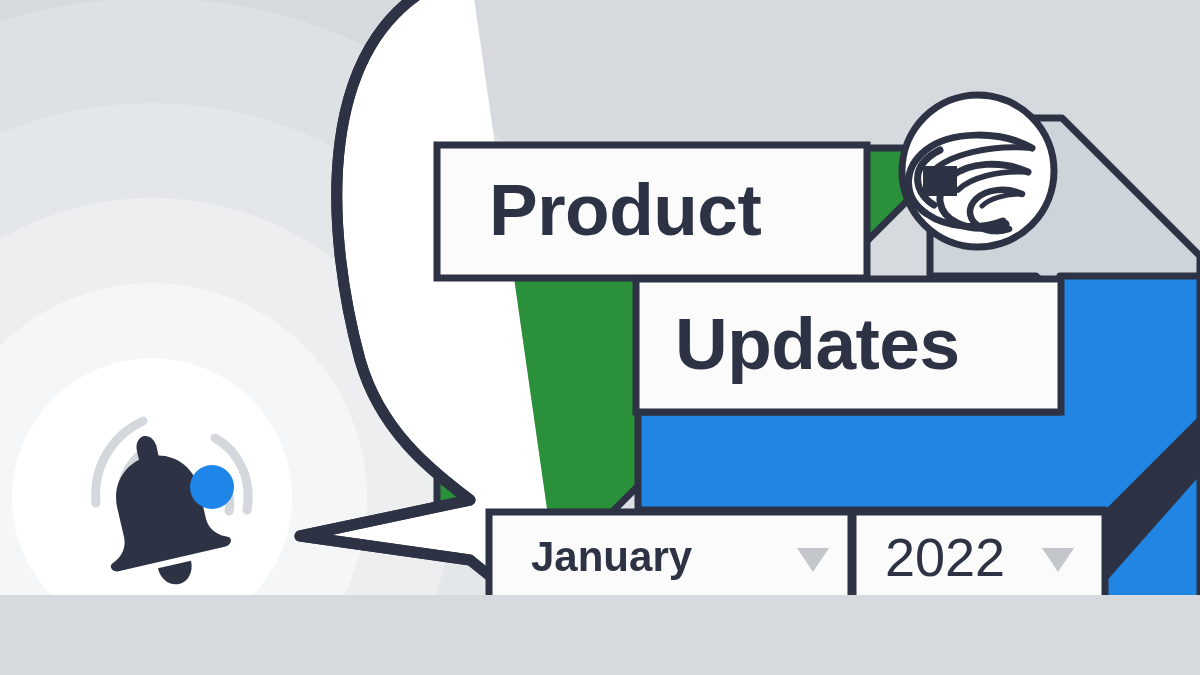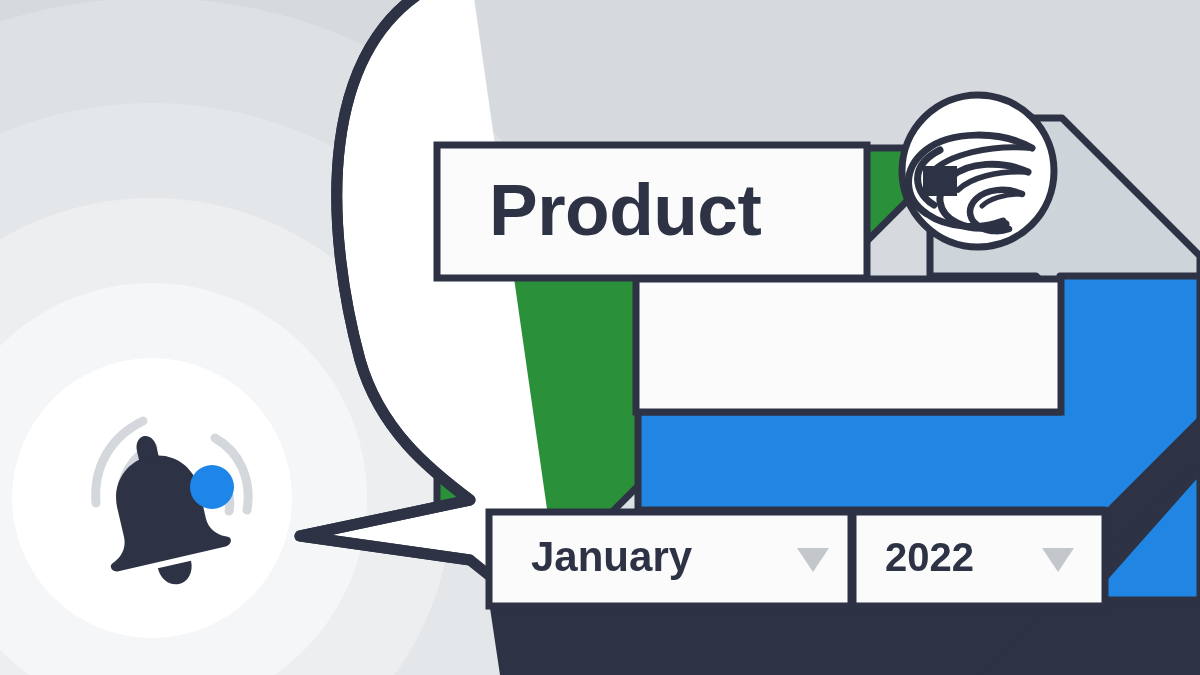--- a/index.html
+++ b/index.html
@@ -4,21 +4,21 @@
 <style>
   * { margin:0; padding:0; box-sizing:border-box; }
   html,body{ width:1200px; height:675px; overflow:hidden; }
   body{
     font-family:"Liberation Sans", sans-serif;
     background:#d6dade;
   }
   #stage{
     position:relative;
     width:1200px;
-    height:675px;
+    height:595px;
     overflow:hidden;
     background:#d6dadd;
   }
   #artboard{
     position:absolute;
     inset:0;
     width:1200px;
     height:675px;
   }
   
@@ -42,22 +42,22 @@
   }
   #t-month{
     left:531px; top:533px;
     font-size:42px;
     font-weight:700;
     letter-spacing:0px;
     line-height:48px;
   }
   #t-year{
     left:885px; top:533px;
-    font-size:40px;
-    font-weight:700;
+    font-size:54px;
+    font-weight:400;
     letter-spacing:0px;
     line-height:48px;
   }
 </style>
 </head>
 <body>
 
 <div id="stage">
 
   <svg id="artboard" viewBox="0 0 1200 675" xmlns="http://www.w3.org/2000/svg">
@@ -186,18 +186,19 @@
         </g>
 
         <circle cx="212" cy="487" r="22" fill="#1d86e8"></circle>
       </g>
 
     </g>
   </svg>
 
   <div class="txt" id="t-product">Product</div>
 
+  <div class="txt" id="t-updates">Updates</div>
 
   <div class="txt" id="t-month">January</div>
 
   <div class="txt" id="t-year">2022</div>
 
 </div>
 
 </body></html>

